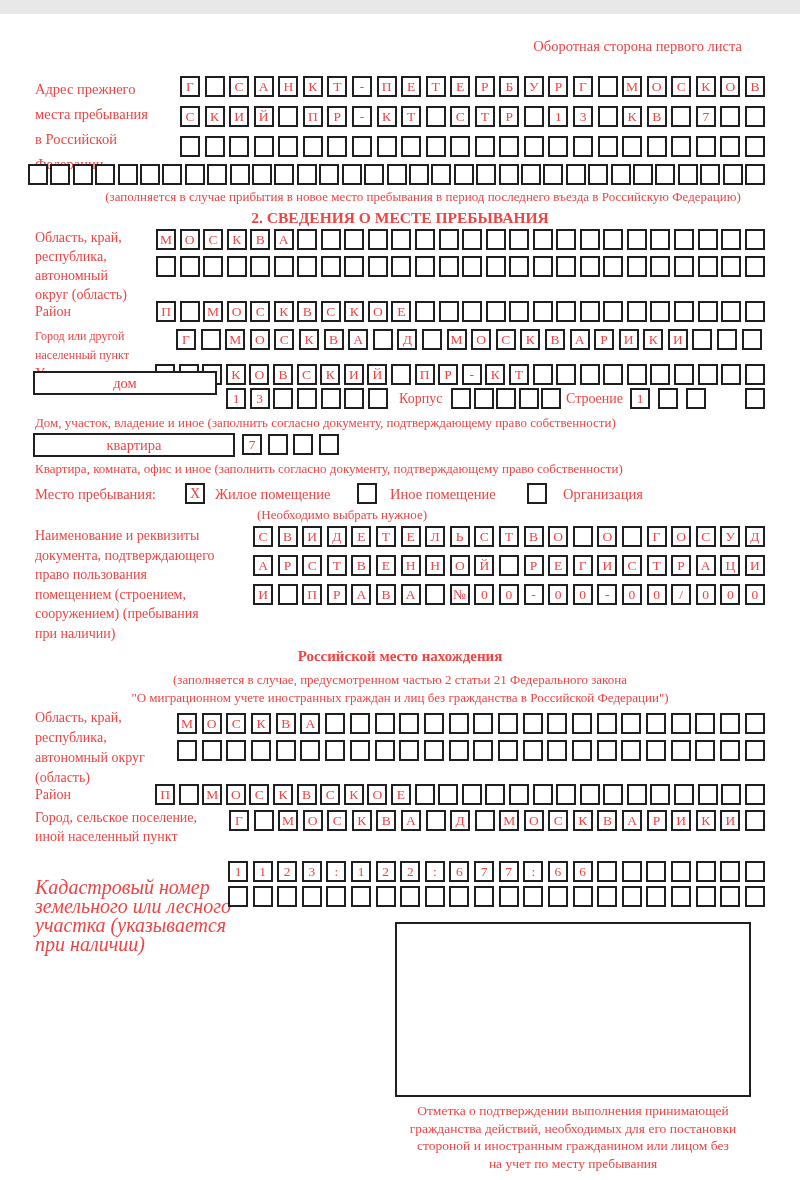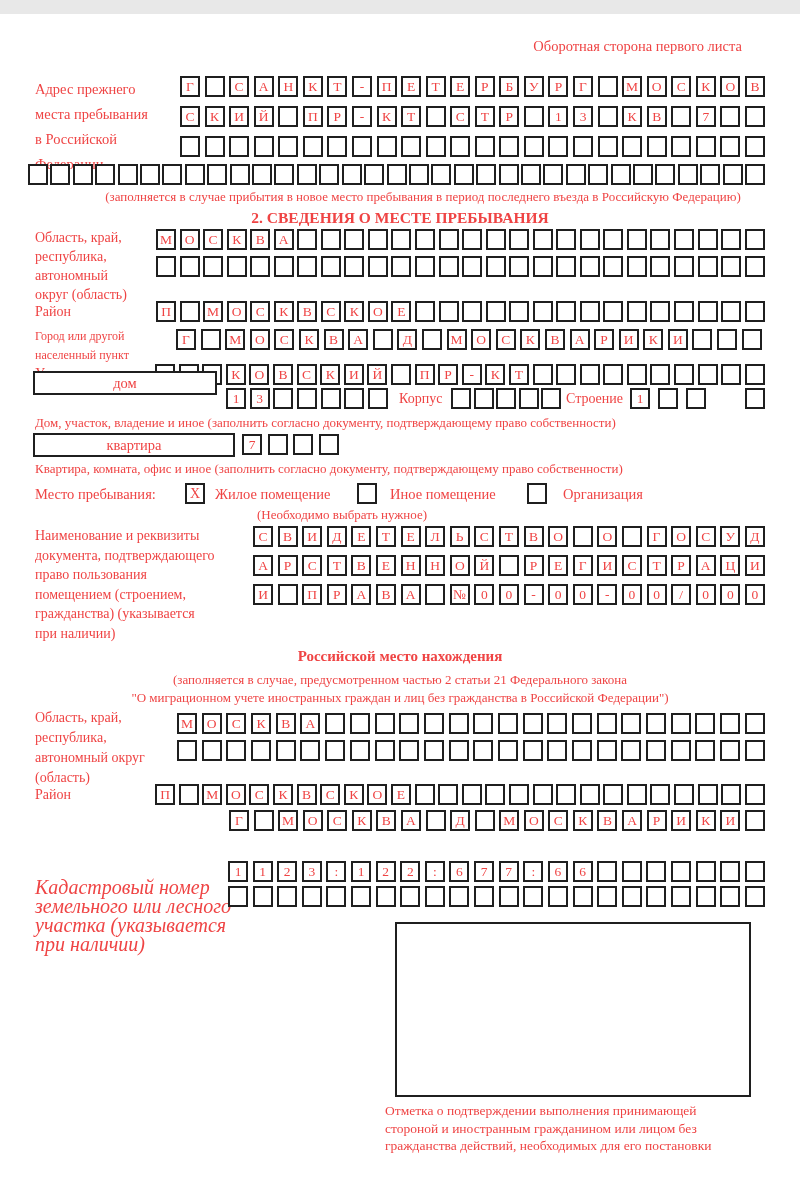--- a/index.html
+++ b/index.html
@@ -51,21 +51,21 @@
   .title{font-weight:bold;font-size:15.5px;}
   .caption{position:absolute;font-size:13px;white-space:nowrap;}
   .stamp-box{
     position:absolute;
     box-sizing:border-box;
     border:2px solid #1f1f1f;
     background:#fff;
   }
   .stamp-caption{
     position:absolute;
-    text-align:left;
+    text-align:center;
     font-size:13.5px;
     line-height:17.5px;
   }
 </style>
 </head>
 <body>
 
 <div class="page">
 
   <div class="abs" style="top:24px;right:58px;font-size:14.5px;">Оборотная сторона первого листа</div>
@@ -392,21 +392,21 @@
   <div class="lbl" style="left:390px;top:472px;">Иное помещение</div>
   <div class="cbox" style="left:527px;top:469px;"></div>
   <div class="lbl" style="left:563px;top:472px;">Организация</div>
   <div class="caption" style="left:257px;top:493px;">(Необходимо выбрать нужное)</div>
 
   <div class="lbl" style="left:35px;top:512px;line-height:19.5px;font-size:14px;">
     <div>Наименование и реквизиты</div>
     <div>документа, подтверждающего</div>
     <div>право пользования</div>
     <div>помещением (строением,</div>
-    <div>гражданства) (указывается</div>
+    <div>сооружением) (пребывания</div>
     <div>при наличии)</div>
   </div>
   <div class="cellrow" style="left:253px;top:512px;width:512px;">
       <span class="cell">С</span>
       <span class="cell">В</span>
       <span class="cell">И</span>
       <span class="cell">Д</span>
       <span class="cell">Е</span>
       <span class="cell">Т</span>
       <span class="cell">Е</span>
@@ -558,20 +558,24 @@
       <span class="cell"></span>
       <span class="cell"></span>
       <span class="cell"></span>
       <span class="cell"></span>
       <span class="cell"></span>
       <span class="cell"></span>
       <span class="cell"></span>
       <span class="cell"></span>
     </div>
 
+  <div class="lbl" style="left:35px;top:794px;line-height:19px;font-size:14px;">
+    <div>Город, сельское поселение,</div>
+    <div>иной населенный пункт</div>
+  </div>
   <div class="cellrow" style="left:229px;top:796px;width:536px;">
       <span class="cell">Г</span>
       <span class="cell"></span>
       <span class="cell">М</span>
       <span class="cell">О</span>
       <span class="cell">С</span>
       <span class="cell">К</span>
       <span class="cell">В</span>
       <span class="cell">А</span>
       <span class="cell"></span>
@@ -641,17 +645,18 @@
       <span class="cell"></span>
       <span class="cell"></span>
       <span class="cell"></span>
       <span class="cell"></span>
       <span class="cell"></span>
     </div>
 
   <div class="stamp-box" style="left:395px;top:908px;width:356px;height:175px;"></div>
   <div class="stamp-caption" style="left:385px;top:1088px;width:376px;">
     <div>Отметка о подтверждении выполнения принимающей</div>
+    <div>гражданства действий, необходимых для его постановки</div>
     <div>стороной и иностранным гражданином или лицом без</div>
-    <div>гражданства действий, необходимых для его постановки</div>
+    <div>на учет по месту пребывания</div>
   </div>
 
 </div>
 
 </body></html>

